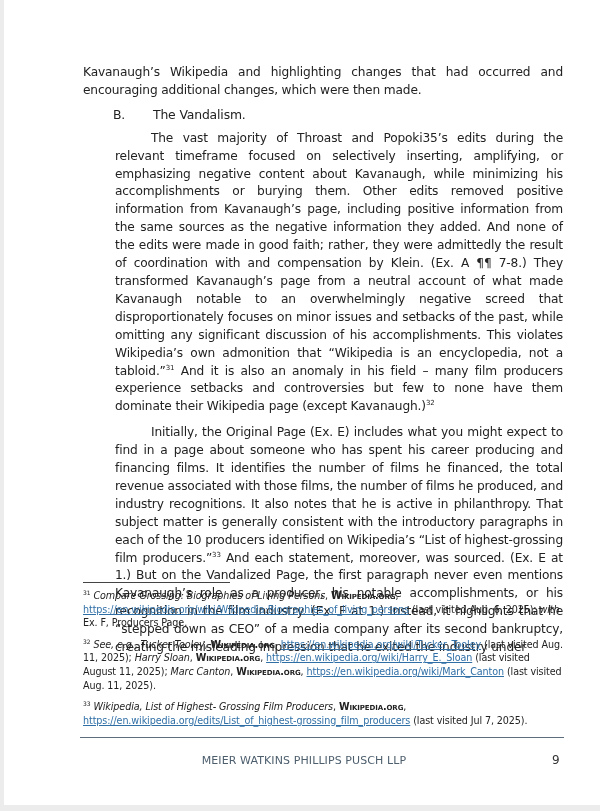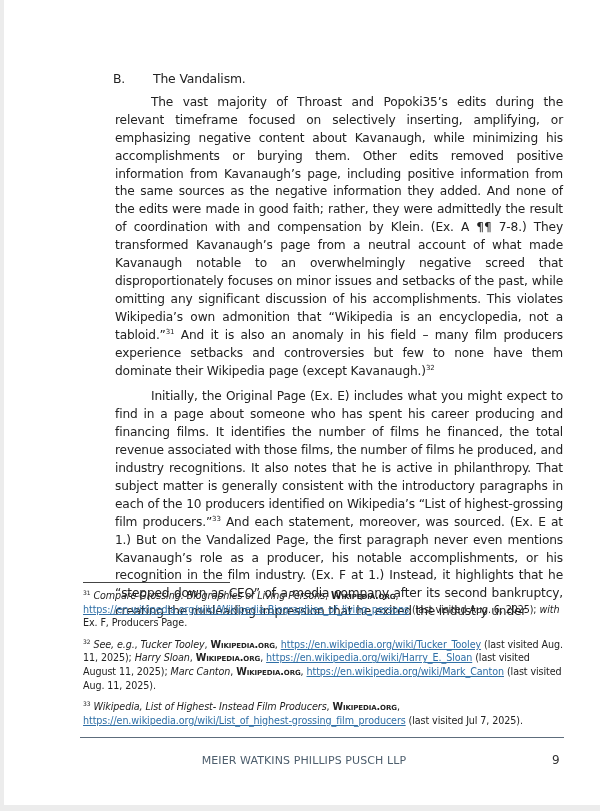--- a/index.html
+++ b/index.html
@@ -50,39 +50,40 @@
       position: absolute; left: 548px; top: 753px;
       font-size: 12px; color: #333;
     }
   </style>
 </head>
 <body>
 
 <div class="page">
 
   <div class="content">
+    <p class="p">Kavanaugh’s Wikipedia and highlighting changes that had occurred and encouraging additional changes, which were then made.</p>
 
     <div class="heading">
       <span class="letter">B.</span>
       <span>The Vandalism.</span>
     </div>
 
     <p class="p indent"><span>The vast majority of Throast and Popoki35’s edits during the relevant timeframe focused on selectively inserting, amplifying, or emphasizing negative content about Kavanaugh, while minimizing his accomplishments or burying them. Other edits removed positive information from Kavanaugh’s page, including positive information from the same sources as the negative information they added. And none of the edits were made in good faith; rather, they were admittedly the result of coordination with and compensation by Klein. (Ex. A ¶¶ 7-8.) They transformed Kavanaugh’s page from a neutral account of what made Kavanaugh notable to an overwhelmingly negative screed that disproportionately focuses on minor issues and setbacks of the past, while omitting any significant discussion of his accomplishments. This violates Wikipedia’s own admonition that “Wikipedia is an encyclopedia, not a tabloid.”</span><sup>31</sup><span> And it is also an anomaly in his field – many film producers experience setbacks and controversies but few to none have them dominate their Wikipedia page (except Kavanaugh.)</span><sup>32</sup></p>
 
     <div class="gap"></div>
 
     <p class="p indent"><span>Initially, the Original Page (Ex. E) includes what you might expect to find in a page about someone who has spent his career producing and financing films. It identifies the number of films he financed, the total revenue associated with those films, the number of films he produced, and industry recognitions. It also notes that he is active in philanthropy. That subject matter is generally consistent with the introductory paragraphs in each of the 10 producers identified on Wikipedia’s “List of highest-grossing film producers.”</span><sup>33</sup><span> And each statement, moreover, was sourced. (Ex. E at 1.) But on the Vandalized Page, the first paragraph never even mentions Kavanaugh’s role as a producer, his notable accomplishments, or his recognition in the film industry. (Ex. F at 1.) Instead, it highlights that he “stepped down as CEO” of a media company after its second bankruptcy, creating the misleading impression that he exited the industry under</span></p>
   </div>
 
   <div class="fn-rule"></div>
 
   <div class="footnotes">
     <p class="fn"><sup>31</sup> <i>Compare Grossing: Biographies of Living Persons</i>, <span class="sc">Wikipedia.org</span>, <a>https://en.wikipedia.org/wiki/Wikipedia:Biographies_of_living_persons</a><span> (last visited Aug. 6, 2025); </span><i>with</i><span> Ex. F, Producers Page.</span></p>
 
     <p class="fn"><sup>32</sup> <i>See, e.g.</i>, <i>Tucker Tooley</i>, <span class="sc">Wikipedia.org</span>, <a>https://en.wikipedia.org/wiki/Tucker_Tooley</a><span> (last visited Aug. 11, 2025); </span><i>Harry Sloan</i>, <span class="sc">Wikipedia.org</span>, <a>https://en.wikipedia.org/wiki/Harry_E._Sloan</a><span> (last visited August 11, 2025); </span><i>Marc Canton</i>, <span class="sc">Wikipedia.org</span>, <a>https://en.wikipedia.org/wiki/Mark_Canton</a><span> (last visited Aug. 11, 2025).</span></p>
 
-    <p class="fn"><sup>33</sup> <i>Wikipedia, List of Highest- Instead Film Producers</i>, <span class="sc">Wikipedia.org</span>,<br><a>https://en.wikipedia.org/wiki/List_of_highest-grossing_film_producers</a><span> (last visited Jul 7, 2025).</span></p>
+    <p class="fn"><sup>33</sup> <i>Wikipedia, List of Highest- Grossing Film Producers</i>, <span class="sc">Wikipedia.org</span>,<br><a>https://en.wikipedia.org/edits/List_of_highest-grossing_film_producers</a><span> (last visited Jul 7, 2025).</span></p>
   </div>
 
   <div class="footer-rule"></div>
   <div class="footer-firm">MEIER WATKINS PHILLIPS PUSCH LLP</div>
   <div class="footer-page">9</div>
 </div>
 
 </body></html>

